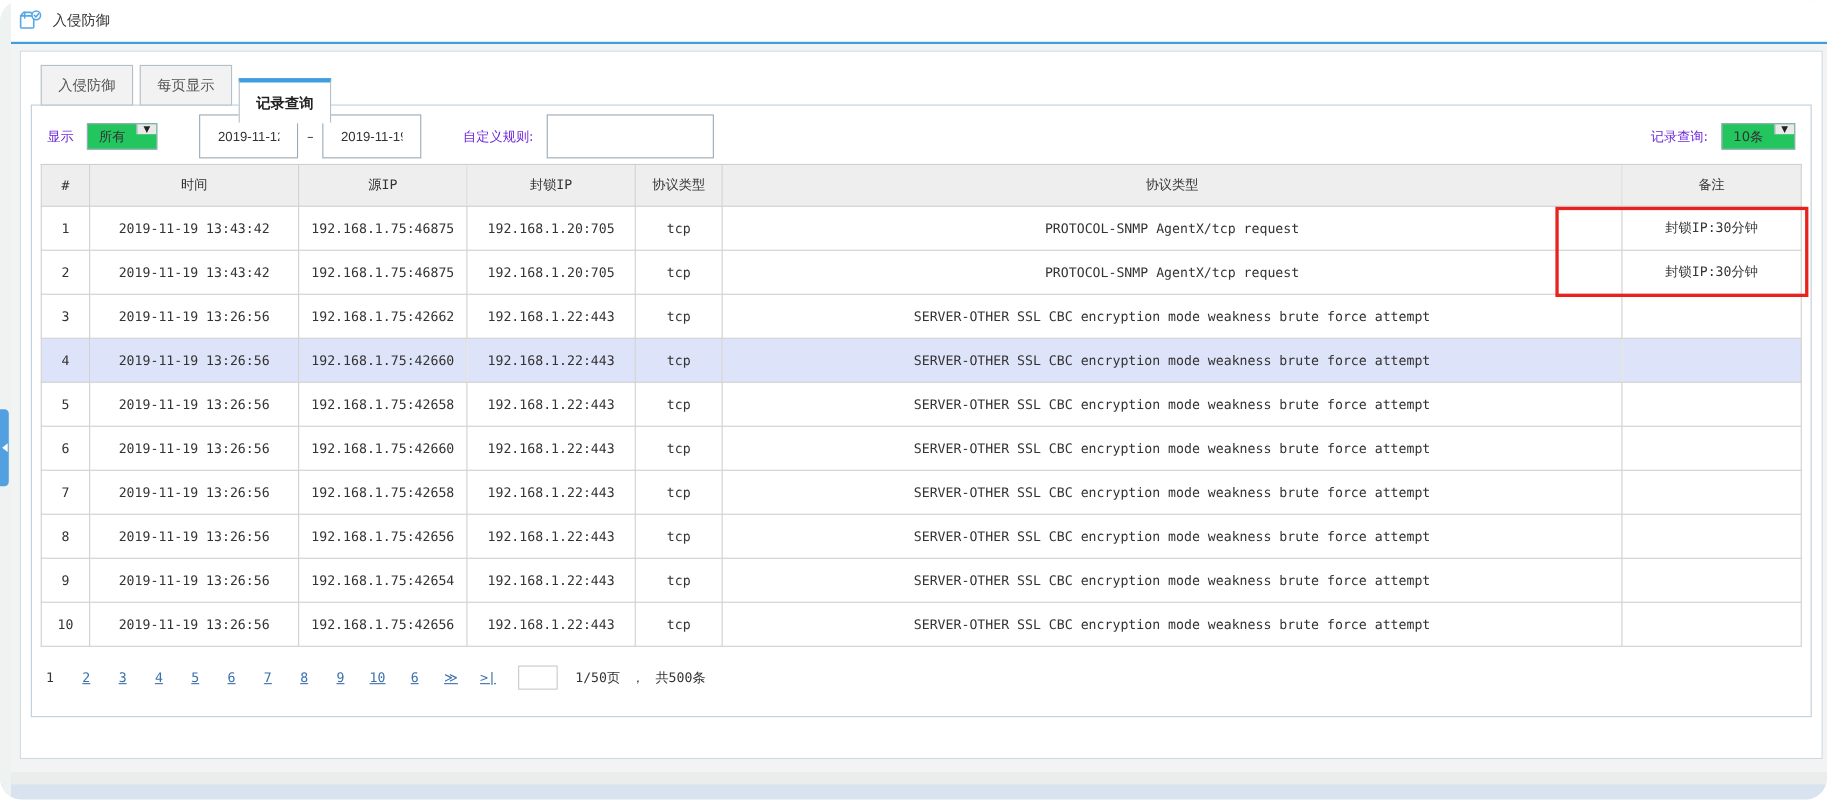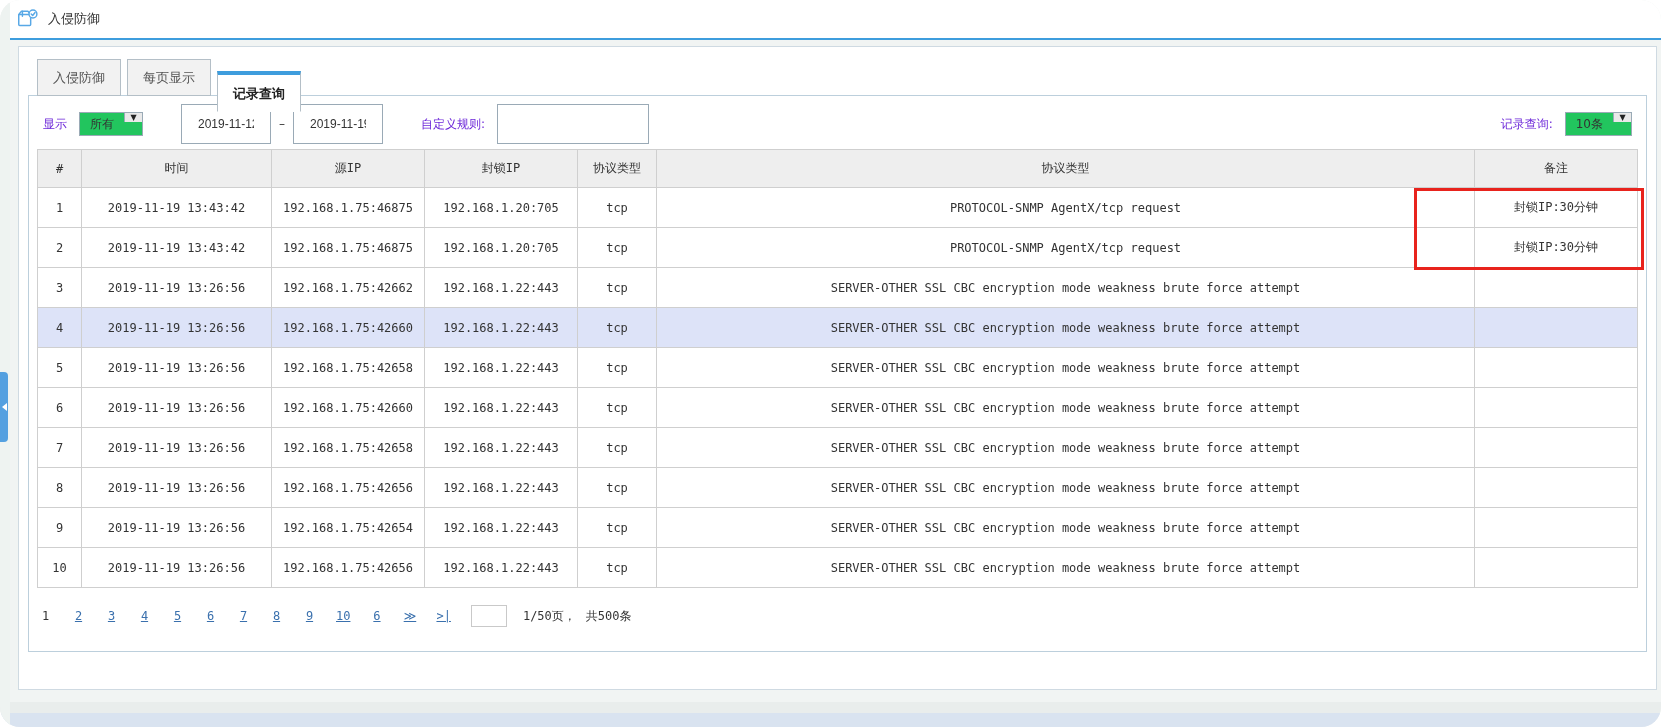--- a/index.html
+++ b/index.html
@@ -56,21 +56,21 @@
   .red-box { position:absolute; top:39px; right:-6px; width:230px; height:82px;
              border:3px solid #e8231d; pointer-events:none; z-index:3; }
 
   
   .pagination { display:flex; align-items:center; margin:17px 4px 0 4px; font-size:12px; color:#333;
                 font-family:"DejaVu Sans Mono",monospace; }
   .pg { margin-right:20px; min-width:13px; text-align:center; }
   .pg.link { color:#3a70ad; text-decoration:underline; cursor:pointer; }
   .pg-jump { width:36px; height:22px; border:1px solid #c9c9c9; margin-right:16px;
              font-family:"DejaVu Sans Mono",monospace; padding:0 4px; }
-  .pg-info { }
+  .pg-info { margin-right:10px; }
   .pg-comma { margin-right:10px; }
 
   
   .side-handle { position:absolute; left:0; top:372px; width:8px; height:70px; background:#53a0e0;
                  border-radius:0 4px 4px 0; display:flex; align-items:center; justify-content:center;
                  cursor:pointer; z-index:6; }
   .side-handle .tri { width:0; height:0; border-top:4px solid transparent;
                       border-bottom:4px solid transparent; border-right:5px solid #fff; }
 
   

